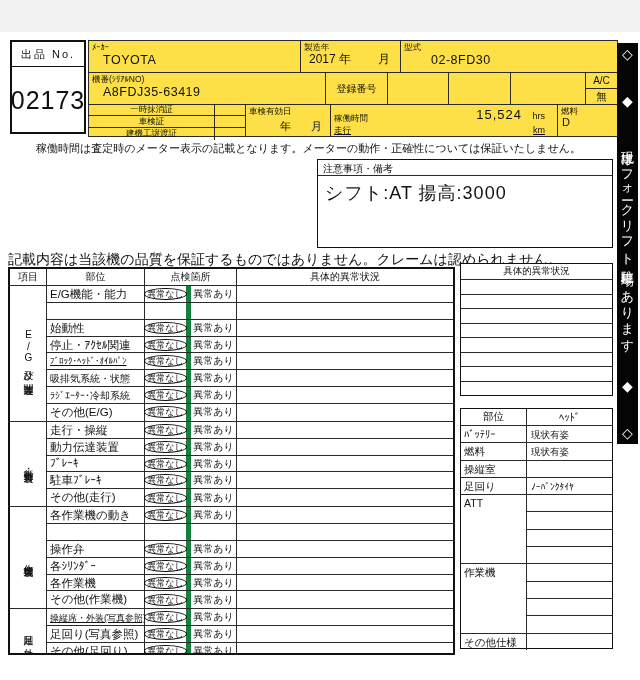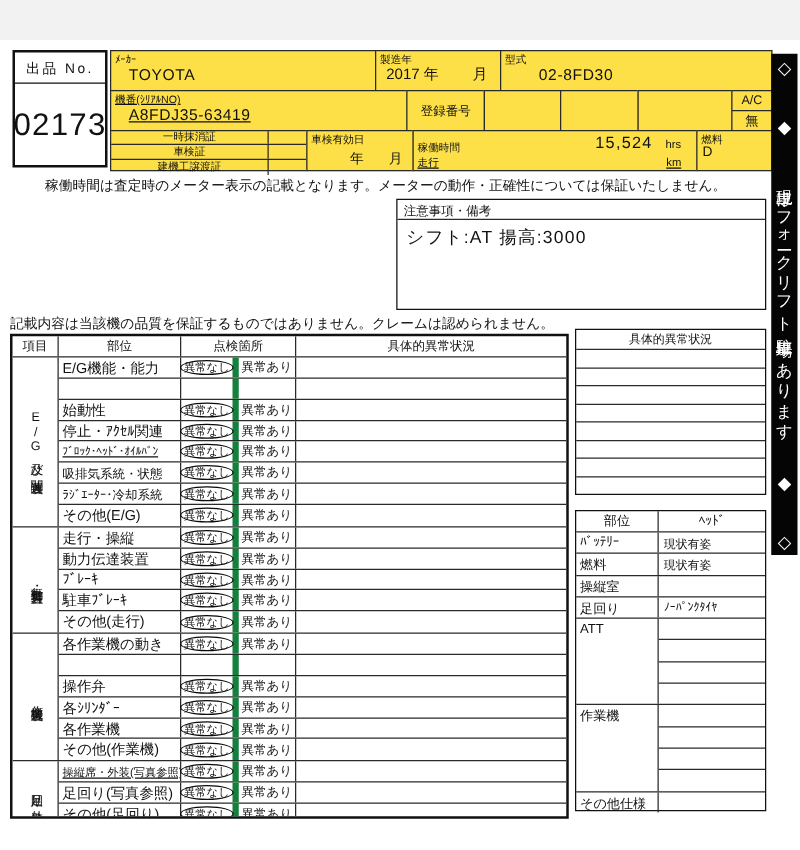--- a/index.html
+++ b/index.html
@@ -11,21 +11,21 @@
 
   
   .exhibit{left:10px;top:8px;width:76px;height:94px;border:2px solid #111;}
   .exhibit .hd{height:24px;border-bottom:1.5px solid #111;display:flex;align-items:center;justify-content:center;font-size:11px;letter-spacing:2px;}
   .exhibit .num{height:66px;display:flex;align-items:center;justify-content:center;font-size:25px;letter-spacing:1px;}
 
   
   .c-maker{left:88px;top:8px;width:213px;height:33px;}
   .c-year{left:300px;top:8px;width:101px;height:33px;}
   .c-model{left:400px;top:8px;width:218px;height:33px;}
-  .c-serial{left:88px;top:40px;width:238px;height:33px;text-decoration:underline;}
+  .c-serial{left:88px;top:40px;width:238px;height:33px;}
   .c-reg{left:325px;top:40px;width:63px;height:33px;display:flex;align-items:center;justify-content:center;font-size:10px;}
   .c-e1{left:387px;top:40px;width:62px;height:33px;}
   .c-e2{left:448px;top:40px;width:63px;height:33px;}
   .c-e3{left:510px;top:40px;width:76px;height:33px;}
   .c-ac1{left:585px;top:40px;width:33px;height:17px;display:flex;align-items:center;justify-content:center;font-size:10px;}
   .c-ac2{left:585px;top:56px;width:33px;height:17px;display:flex;align-items:center;justify-content:center;font-size:10.5px;}
   .c-docs{left:88px;top:72px;width:158px;height:33px;padding:0;}
   .c-valid{left:245px;top:72px;width:86px;height:33px;}
   .c-hours{left:330px;top:72px;width:228px;height:33px;}
   .c-fuel{left:557px;top:72px;width:61px;height:33px;}
@@ -38,23 +38,23 @@
   .validline{display:flex;justify-content:flex-end;gap:20px;font-size:11px;padding:3px 8px 0 0;}
   .hline1{display:flex;justify-content:space-between;align-items:flex-end;}
   .hnum{font-size:13px;letter-spacing:1px;}
   .hunit{font-size:9px;padding:0 12px 0 6px;}
   .hline2{display:flex;justify-content:space-between;align-items:flex-end;margin-top:1px;text-decoration:underline;}
 
   .meter-note{left:0;top:109px;width:617px;text-align:center;font-size:11px;}
 
   .remarks{left:317px;top:127px;width:296px;height:89px;border:1.5px solid #111;background:#fff;}
   .remarks .rhd{height:16px;border-bottom:1px solid #2a2a2a;font-size:10px;padding:2px 0 0 5px;box-sizing:border-box;}
-  .remarks .rbody{font-size:14px;padding:5px 7px;letter-spacing:1px;}
-
-  .disclaimer{left:8px;top:219px;font-size:11px;}
+  .remarks .rbody{font-size:18px;padding:5px 7px;letter-spacing:1px;}
+
+  .disclaimer{left:8px;top:219px;font-size:14px;}
 
   
   .mtable{left:8px;top:235px;width:447px;height:388px;border:2px solid #111;background:#fff;display:flex;flex-direction:column;overflow:hidden;}
   .mhead{height:16px;flex:none;display:flex;border-bottom:1px solid #2a2a2a;font-size:10px;}
   .mhead>div{display:flex;align-items:center;justify-content:center;border-right:1px solid #2a2a2a;box-sizing:border-box;}
   .h-item{width:37px;} .h-part{width:98px;} .h-points{width:92px;} .h-detail{flex:1;border-right:none !important;}
   .sect{display:flex;border-bottom:1px solid #2a2a2a;}
   .sect:last-child{border-bottom:none;}
   .cat{width:37px;border-right:1px solid #2a2a2a;display:flex;align-items:center;justify-content:center;box-sizing:border-box;}
   .cat span{writing-mode:vertical-rl;text-orientation:upright;font-size:10px;line-height:1;letter-spacing:0.5px;}

